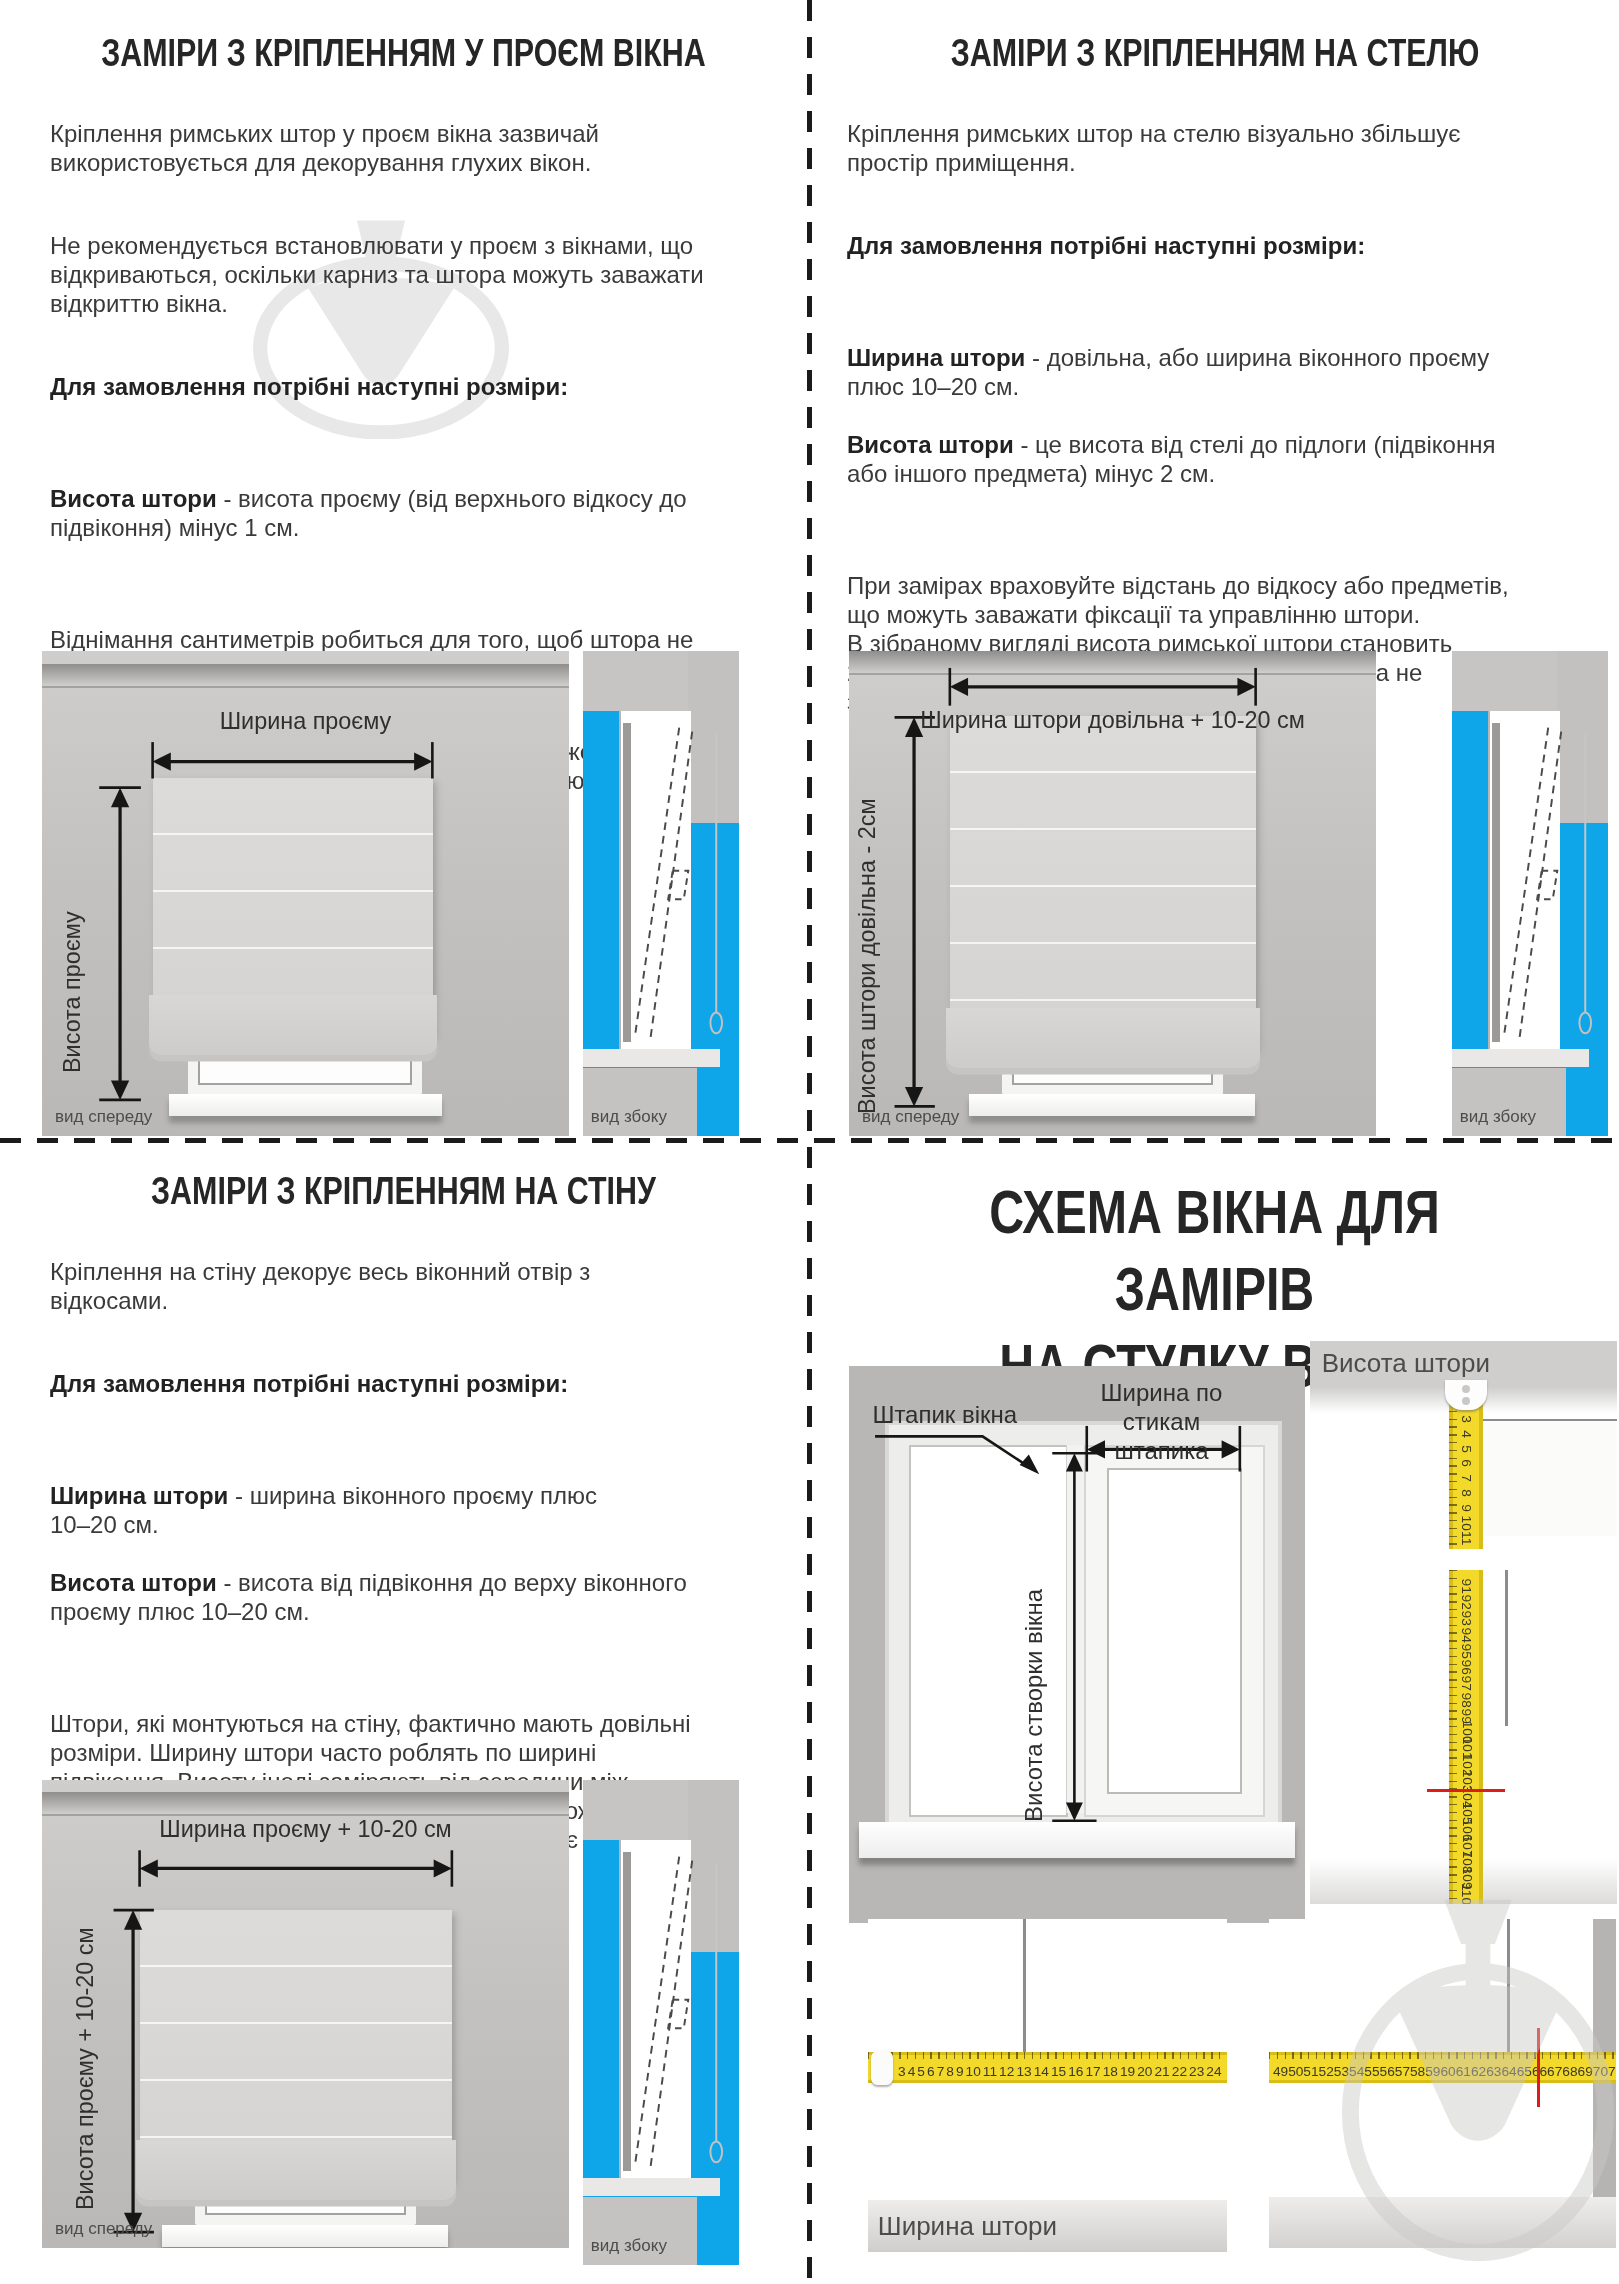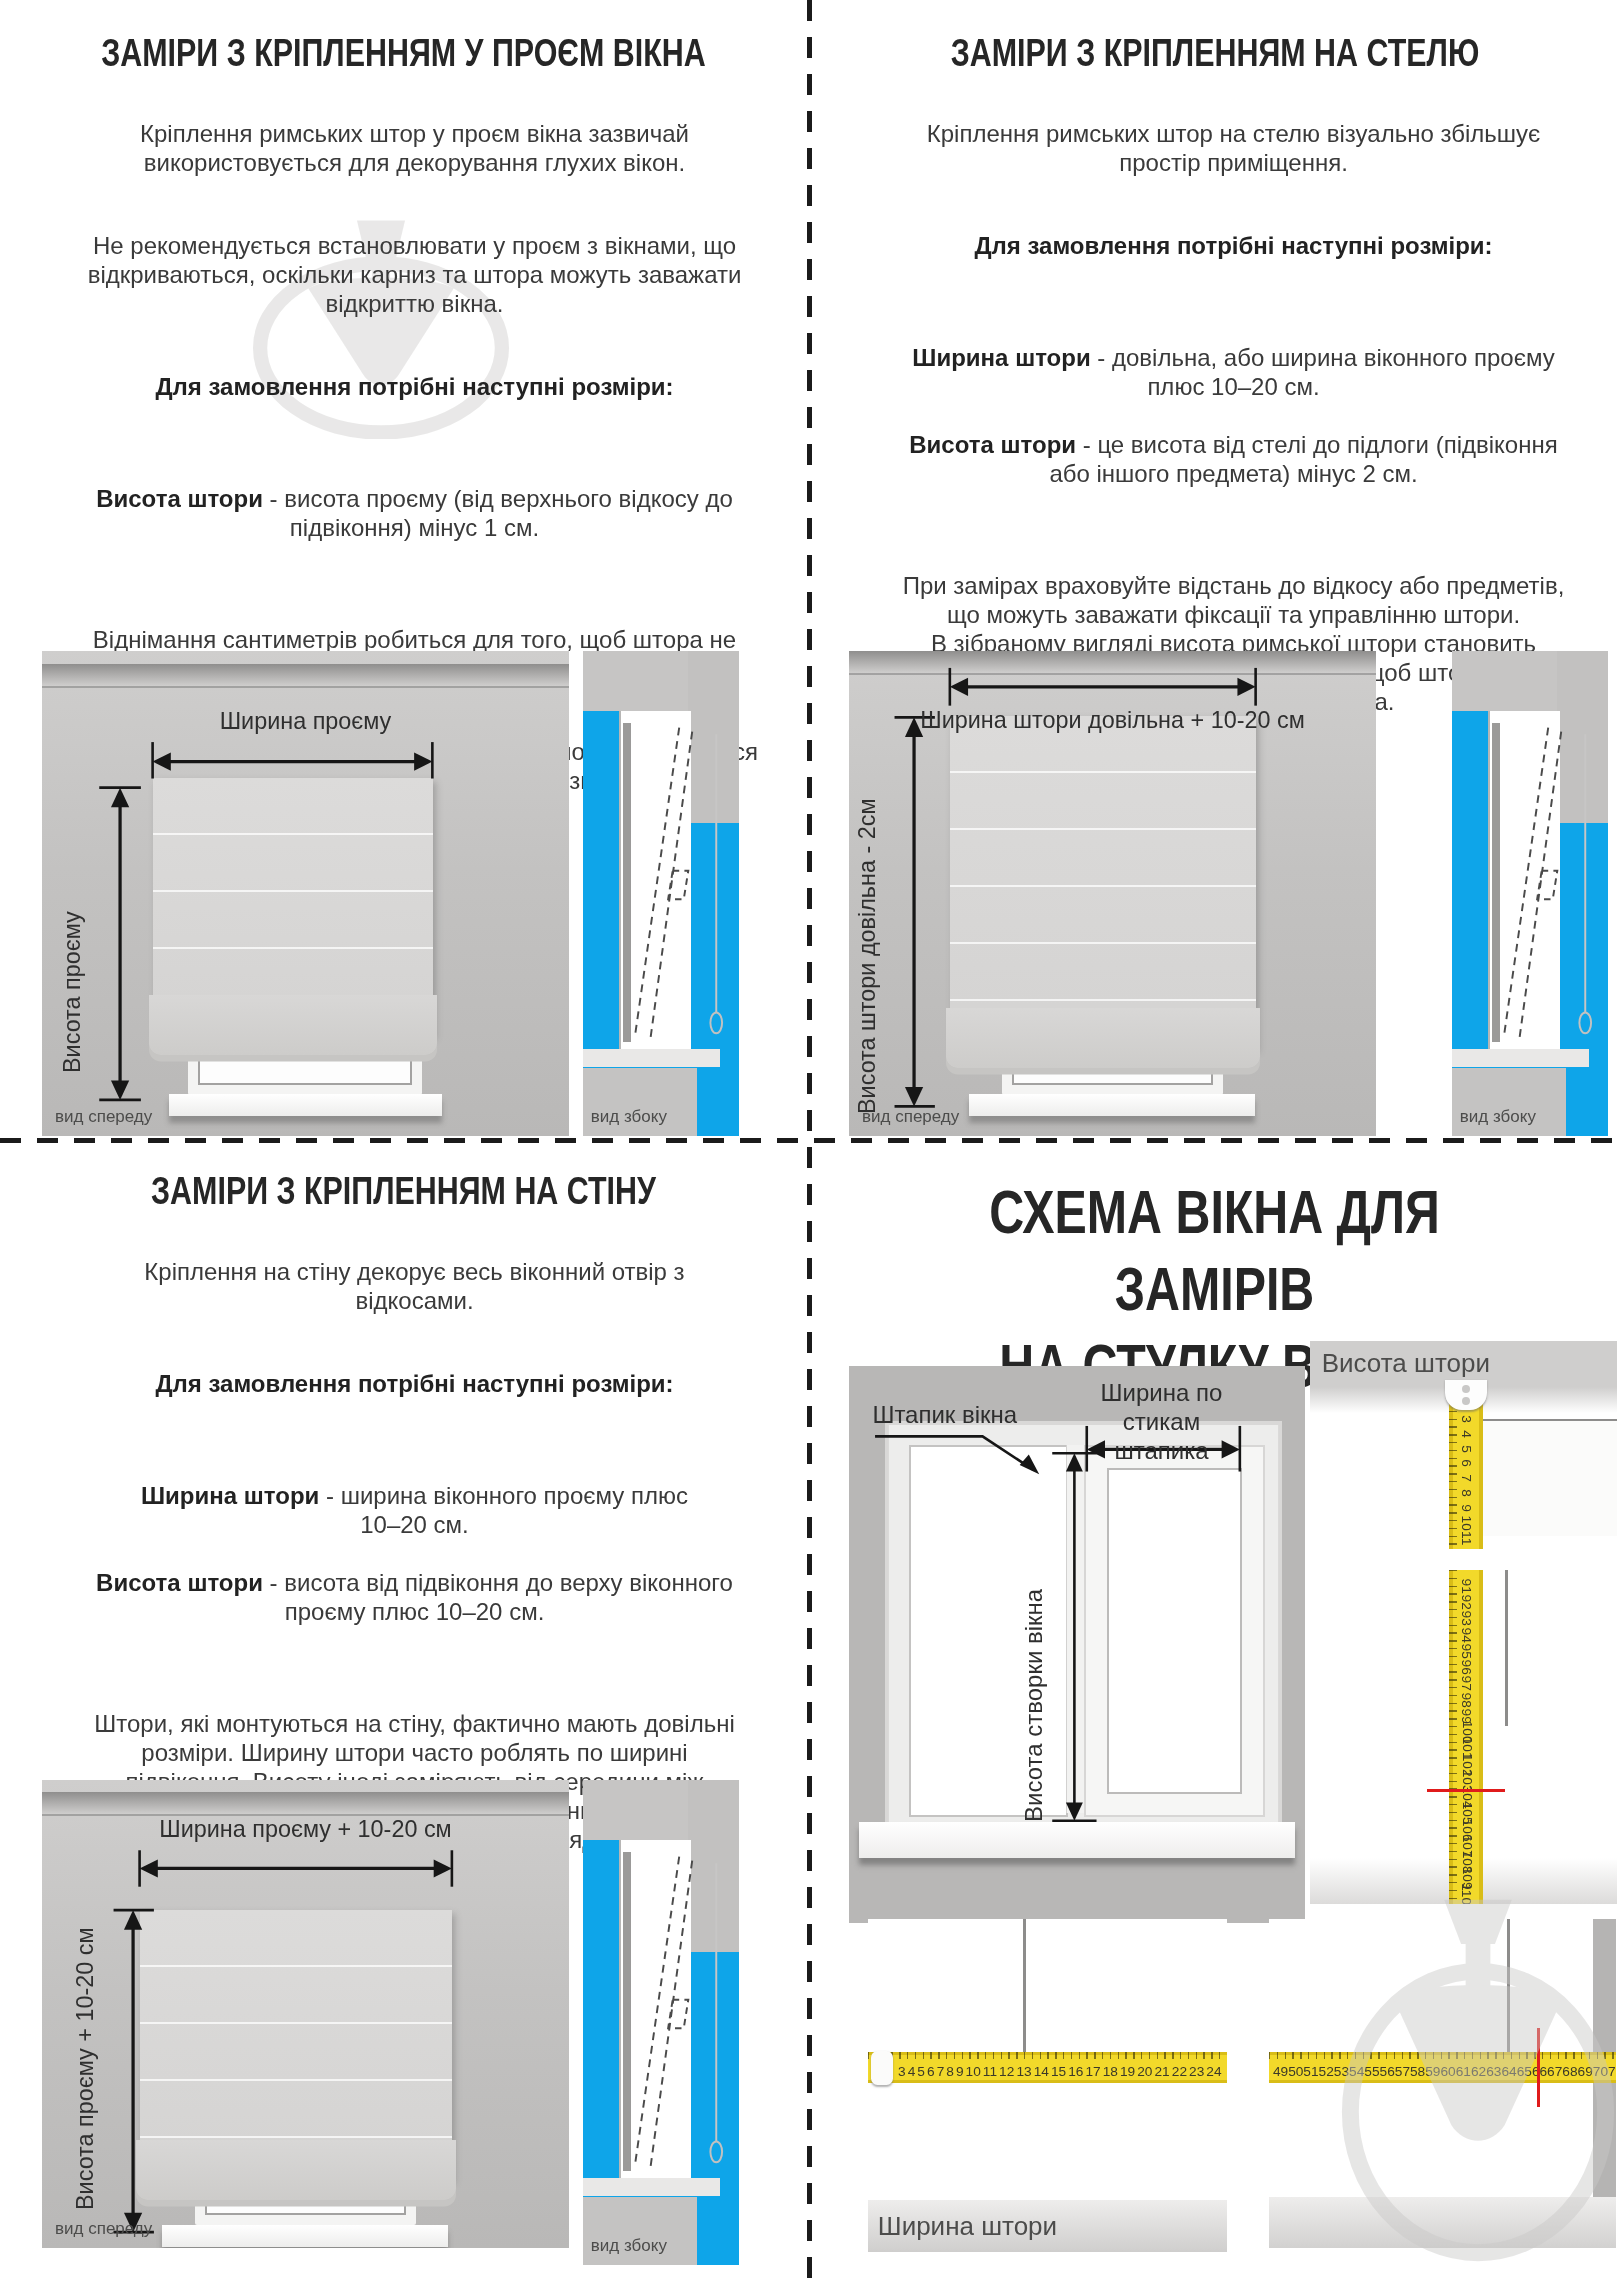--- a/index.html
+++ b/index.html
@@ -8,21 +8,21 @@
   
   .vdash{position:absolute;left:807px;top:0;width:4.6px;height:2284px;
          background:repeating-linear-gradient(180deg,#1b1b1b 0 21px,transparent 21px 37px);}
   .hdash{position:absolute;left:0;top:1138px;width:1619px;height:4.6px;
          background:repeating-linear-gradient(90deg,#1b1b1b 0 21px,transparent 21px 37px);}
   
   .quad{position:absolute;}
   .qtitle{position:absolute;left:0;right:0;text-align:center;font-weight:700;color:#262626;
           font-size:39px;letter-spacing:0;transform:scaleX(.78);white-space:nowrap;margin:0;}
   .copy{position:absolute;white-space:pre-line;font-size:24px;line-height:29px;color:#3a3a3a;}
-  .copy p{margin:0 0 25px 8px;text-align:center;}
+  .copy p{margin:0 0 25px 14px;}
   .copy b{font-weight:700;color:#222;}
   .row{display:block;}
   
   .scene{position:absolute;overflow:hidden;background:linear-gradient(180deg,#cfcecd 0%,#c3c2c1 45%,#b9b8b7 100%);}
   .cornice{position:absolute;left:0;right:0;height:22px;
            background:linear-gradient(180deg,#8f8e8d,#cfcecd);box-shadow:0 2px 0 rgba(120,120,120,.5);}
   .shade{position:absolute;background:
          repeating-linear-gradient(180deg, rgba(255,255,255,0) 0 55px, rgba(255,255,255,.75) 55px 57px),
          linear-gradient(180deg,#dcdbda 0%,#d4d3d2 100%);
          box-shadow:2.6px 3.9px 6.5px rgba(90,90,90,.35);}
@@ -156,21 +156,21 @@
         <path d="M138,338 h24 l-7,44 h-24 z" fill="none" stroke="#4a4a4a" stroke-width="3" stroke-dasharray="10 8"></path>
         <line x1="205" y1="128" x2="205" y2="556" stroke="#c7c6c5" stroke-width="3"></line>
         <ellipse cx="205" cy="572" rx="9" ry="16" fill="none" stroke="#c2c1c0" stroke-width="3"></ellipse>
       </svg>
       <div class="viewtag" style="left:7.8px;bottom:9px">вид збоку</div>
     </div>
   </section>
 
   <section class="quad" style="left:811px;top:0;width:808px;height:1138px">
     <h2 class="qtitle" style="top:31px">ЗАМІРИ З КРІПЛЕННЯМ НА СТЕЛЮ</h2>
-    <div class="copy" style="left:44px;top:90px;width:749px">
+    <div class="copy" style="left:22px;top:90px;width:749px">
       <p>Кріплення римських штор на стелю візуально збільшує
 простір приміщення.</p>
       <p><b>Для замовлення потрібні наступні розміри:</b></p>
       <p>
         <span class="row"><b>Ширина штори</b><span> - довільна, або ширина віконного проєму
 плюс 10–20 см.</span></span>
         <span class="row"><b>Висота штори</b><span> - це висота від стелі до підлоги (підвіконня
 або іншого предмета) мінус 2 см.</span></span>
       </p>
       <p>При замірах враховуйте відстань до відкосу або предметів,

